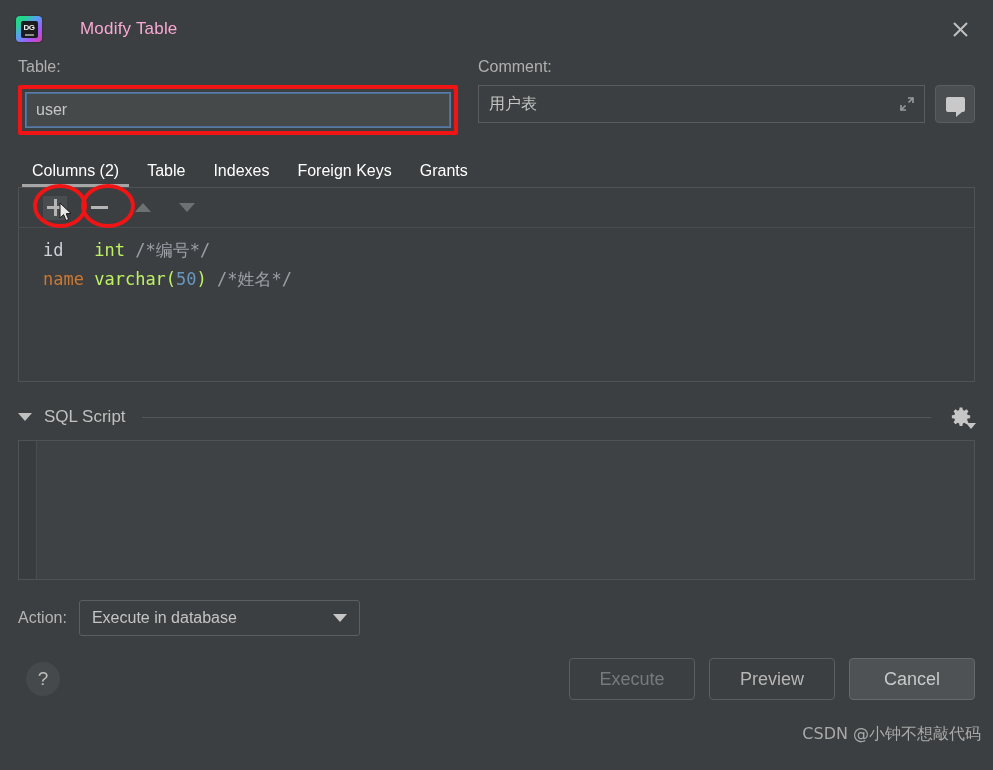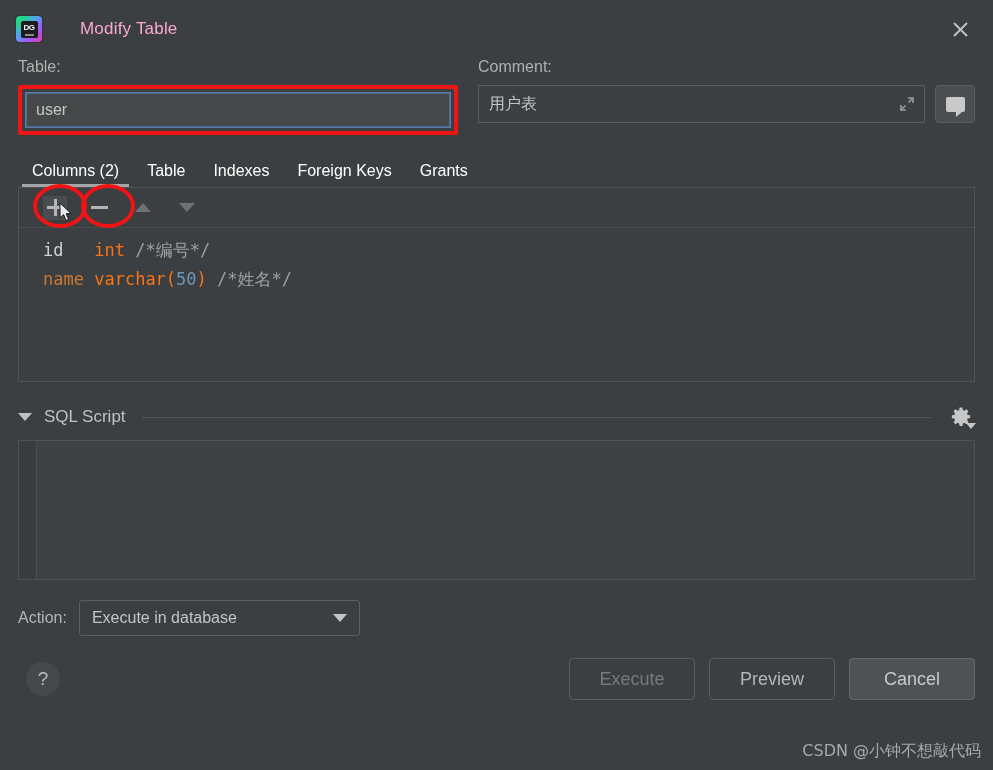--- a/index.html
+++ b/index.html
@@ -234,21 +234,21 @@
   .col-list {
     padding: 8px 0 0 24px;
     font-family: "DejaVu Sans Mono", monospace;
     font-size: 17px;
     line-height: 29px;
     flex: 1 1 auto;
   }
   .col-row { white-space: pre; }
   .tk-name-plain { color: #cdd2d6; }
   .tk-name-hl { color: #cc7832; }
-  .tk-type { color: #f97316; }
+  .tk-type { color: #bef264; }
   .tk-num { color: #6897bb; }
   .tk-comment { color: #9aa0a6; margin-top: 20px; }
 
   
   .sql-header {
     display: flex;
     align-items: center;
     margin-top: 20px;
     height: 30px;
   }
@@ -356,21 +356,21 @@
   }
   .btn.disabled { color: #77797b; cursor: default; }
   .btn.default {
     background: #4e5254;
     border-color: #66696b;
     color: #c9c9c9;
   }
 
   .watermark {
     position: absolute;
-    right: 12px; bottom: 8px;
+    right: 12px; bottom: 25px;
     font-size: 16px;
     color: #a9a9a9;
     font-family: "DejaVu Sans", sans-serif;
     pointer-events: none;
     text-align: right;
   }
 </style>
 </head>
 <body>
 

